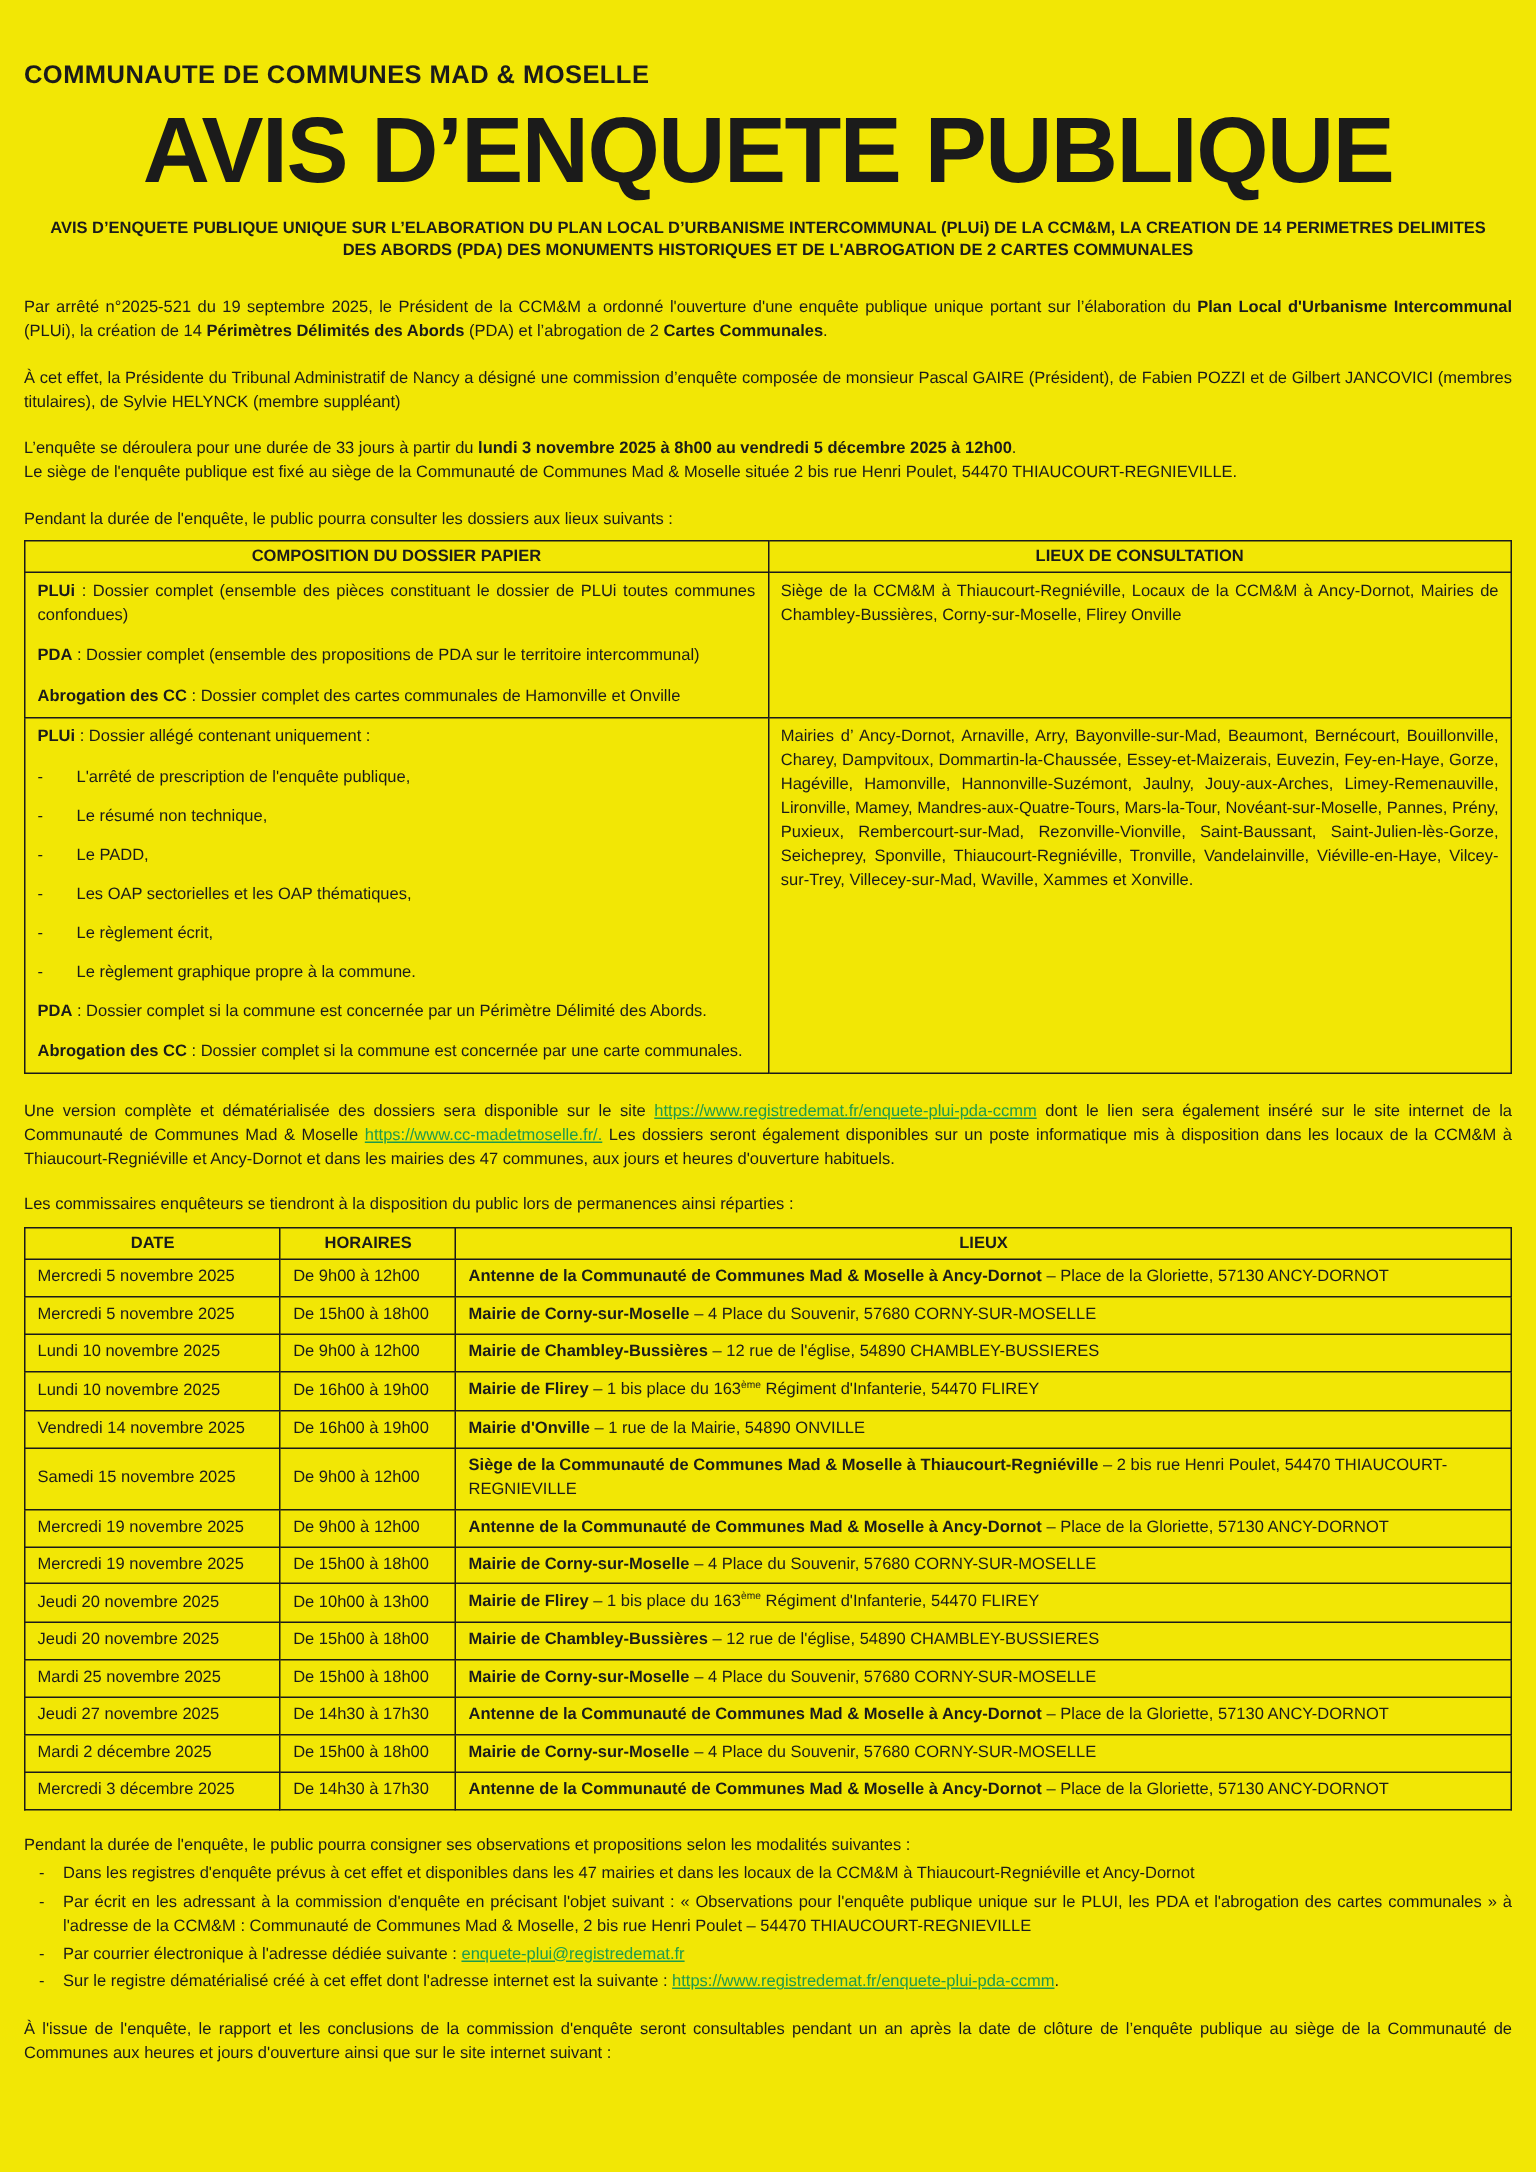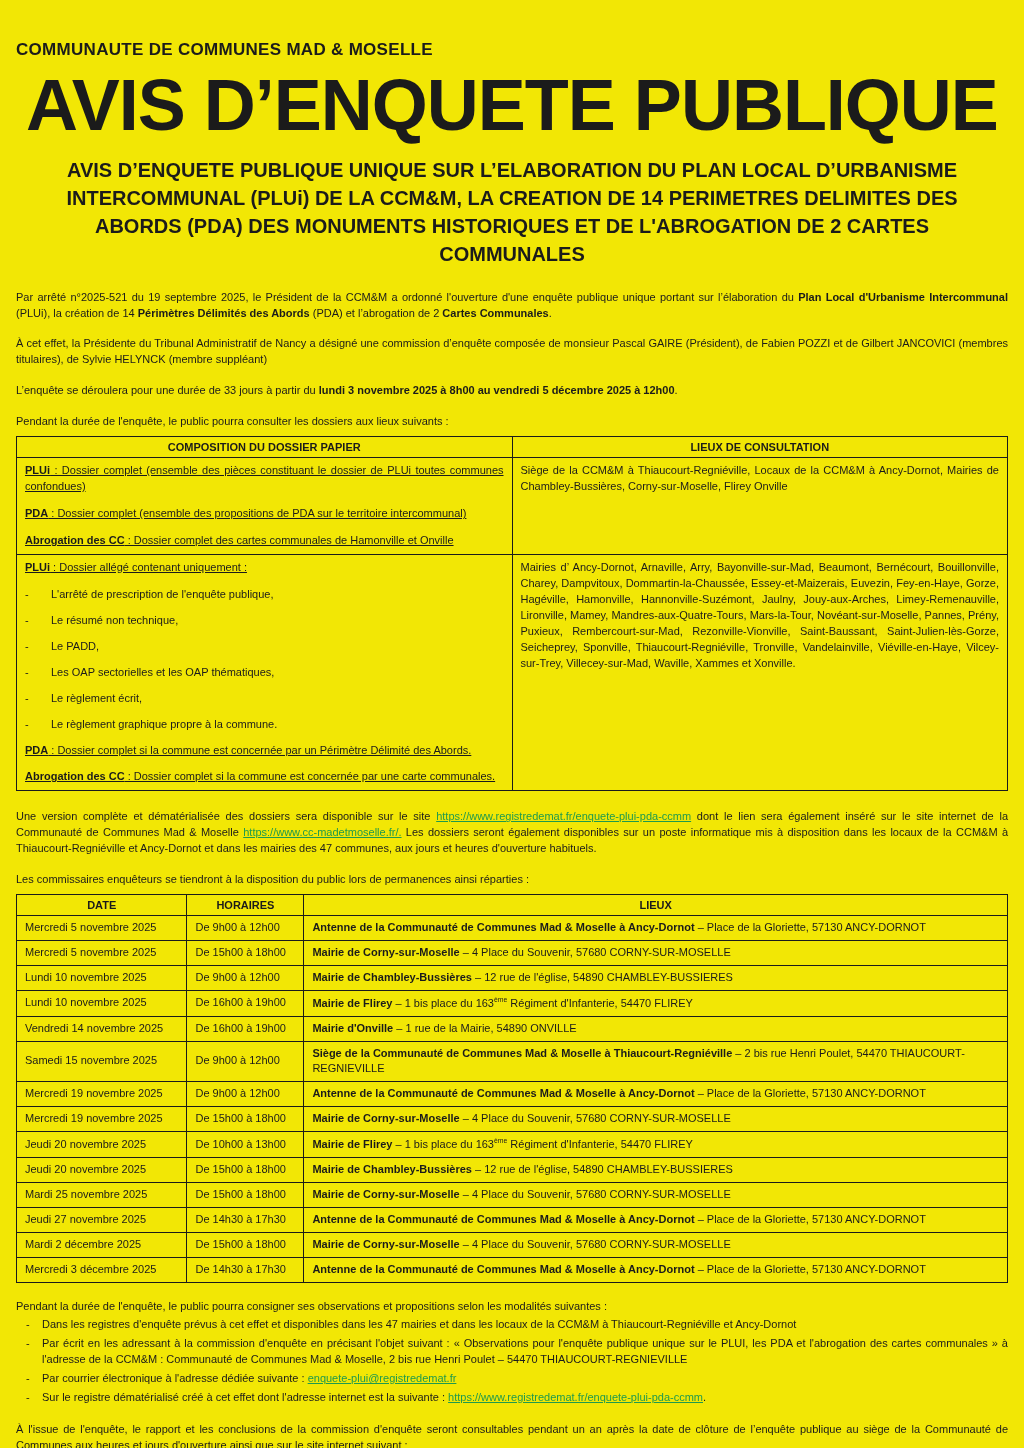--- a/index.html
+++ b/index.html
@@ -9,43 +9,43 @@
     background:#F2E705;
     color:#1b1b1b;
     font-family:"Liberation Sans", sans-serif;
     padding:40px 16px 20px 16px;
     overflow:hidden;
   }
   .org-header {
     text-align:left; font-weight:bold; font-size:17px; letter-spacing:.3px;
   }
   .main-title {
-    text-align:center; font-weight:bold; font-size:72px; letter-spacing:-1px;
+    text-align:center; font-weight:bold; font-size:62px; letter-spacing:-1px;
     margin:8px 0 12px 0; line-height:1.05;
   }
   .subtitle {
-    text-align:center; font-weight:bold; font-size:20px; line-height:1.4;
+    text-align:center; font-weight:bold; font-size:11px; line-height:1.4;
     margin:0 auto 22px auto; max-width:960px;
   }
   .para { font-size:11px; line-height:1.45; text-align:justify; margin-bottom:15px; }
   .para.tight { margin-bottom:6px; }
   sup { font-size:.62em; }
   .link { color:#1f9a4d; text-decoration:underline; cursor:pointer; }
   .italic { }
 
   table { width:100%; border-collapse:collapse; table-layout:fixed; }
   table, th, td { border:1.5px solid #1b1b1b; }
   th {
     font-size:11px; font-weight:bold; text-align:center; padding:4px 6px;
   }
   td { font-size:11px; line-height:1.45; padding:5px 8px; vertical-align:top; }
 
   .dossier-table { margin-bottom:18px; }
   .dossier-table td { text-align:justify; }
-  .dossier-table .cell-block { margin-bottom:11px;text-decoration:underline; }
+  .dossier-table .cell-block { margin-bottom:11px; }
   .dossier-table .cell-block:last-child { margin-bottom:0; }
   .dash-list .dash-item { display:flex; margin-bottom:10px; }
   .dash-list .dash-item .dash { width:26px; flex:0 0 26px; }
   .dash-list .dash-item .dash-text { flex:1; }
 
   .perm-table { margin-bottom:16px; }
   .perm-table td { vertical-align:middle; padding:4px 8px; }
   .perm-table col.c-date { width:17.2%; }
   .perm-table col.c-time { width:11.8%; }
   .perm-table col.c-place { width:71%; }
@@ -60,21 +60,21 @@
 </style>
 </head>
 <body>
 
 <div class="org-header">COMMUNAUTE DE COMMUNES MAD &amp; MOSELLE</div>
 <h1 class="main-title">AVIS D’ENQUETE PUBLIQUE</h1>
 <div class="subtitle">AVIS D’ENQUETE PUBLIQUE UNIQUE SUR L’ELABORATION DU PLAN LOCAL D’URBANISME INTERCOMMUNAL (PLUi) DE LA CCM&amp;M, LA CREATION DE 14 PERIMETRES DELIMITES DES ABORDS (PDA) DES MONUMENTS HISTORIQUES ET DE L'ABROGATION DE 2 CARTES COMMUNALES</div>
 
 <p class="para"><span>Par arrêté n°2025-521 du 19 septembre 2025, le Président de la CCM&amp;M a ordonné l'ouverture d'une enquête publique unique portant sur l’élaboration du </span><span style="font-weight: bold;">Plan Local d'Urbanisme Intercommunal</span><span> (PLUi), la création de 14 </span><span style="font-weight: bold;">Périmètres Délimités des Abords</span><span> (PDA) et l’abrogation de 2 </span><span style="font-weight: bold;">Cartes Communales</span><span>.</span></p>
 <p class="para"><span>À cet effet, la Présidente du Tribunal Administratif de Nancy a désigné une commission d’enquête composée de monsieur Pascal GAIRE (Président), de Fabien POZZI et de Gilbert JANCOVICI (membres titulaires), de Sylvie HELYNCK (membre suppléant)</span></p>
-<p class="para"><span>L’enquête se déroulera pour une durée de 33 jours à partir du </span><span style="font-weight: bold;">lundi 3 novembre 2025 à 8h00 au vendredi 5 décembre 2025 à 12h00</span><span>.</span><br></p>
+<p class="para"><span>L’enquête se déroulera pour une durée de 33 jours à partir du </span><span style="font-weight: bold;">lundi 3 novembre 2025 à 8h00 au vendredi 5 décembre 2025 à 12h00</span><span>.</span><br><span>Le siège de l'enquête publique est fixé au siège de la Communauté de Communes Mad &amp; Moselle située 2 bis rue Henri Poulet, 54470 THIAUCOURT-REGNIEVILLE.</span></p>
 <p class="para tight">Pendant la durée de l'enquête, le public pourra consulter les dossiers aux lieux suivants :</p>
 
 <table class="dossier-table">
   <colgroup>
       <col style="width:50%">
       <col style="width:50%">
     </colgroup>
   <tbody>
       <tr>
     <th>COMPOSITION DU DOSSIER PAPIER</th>

